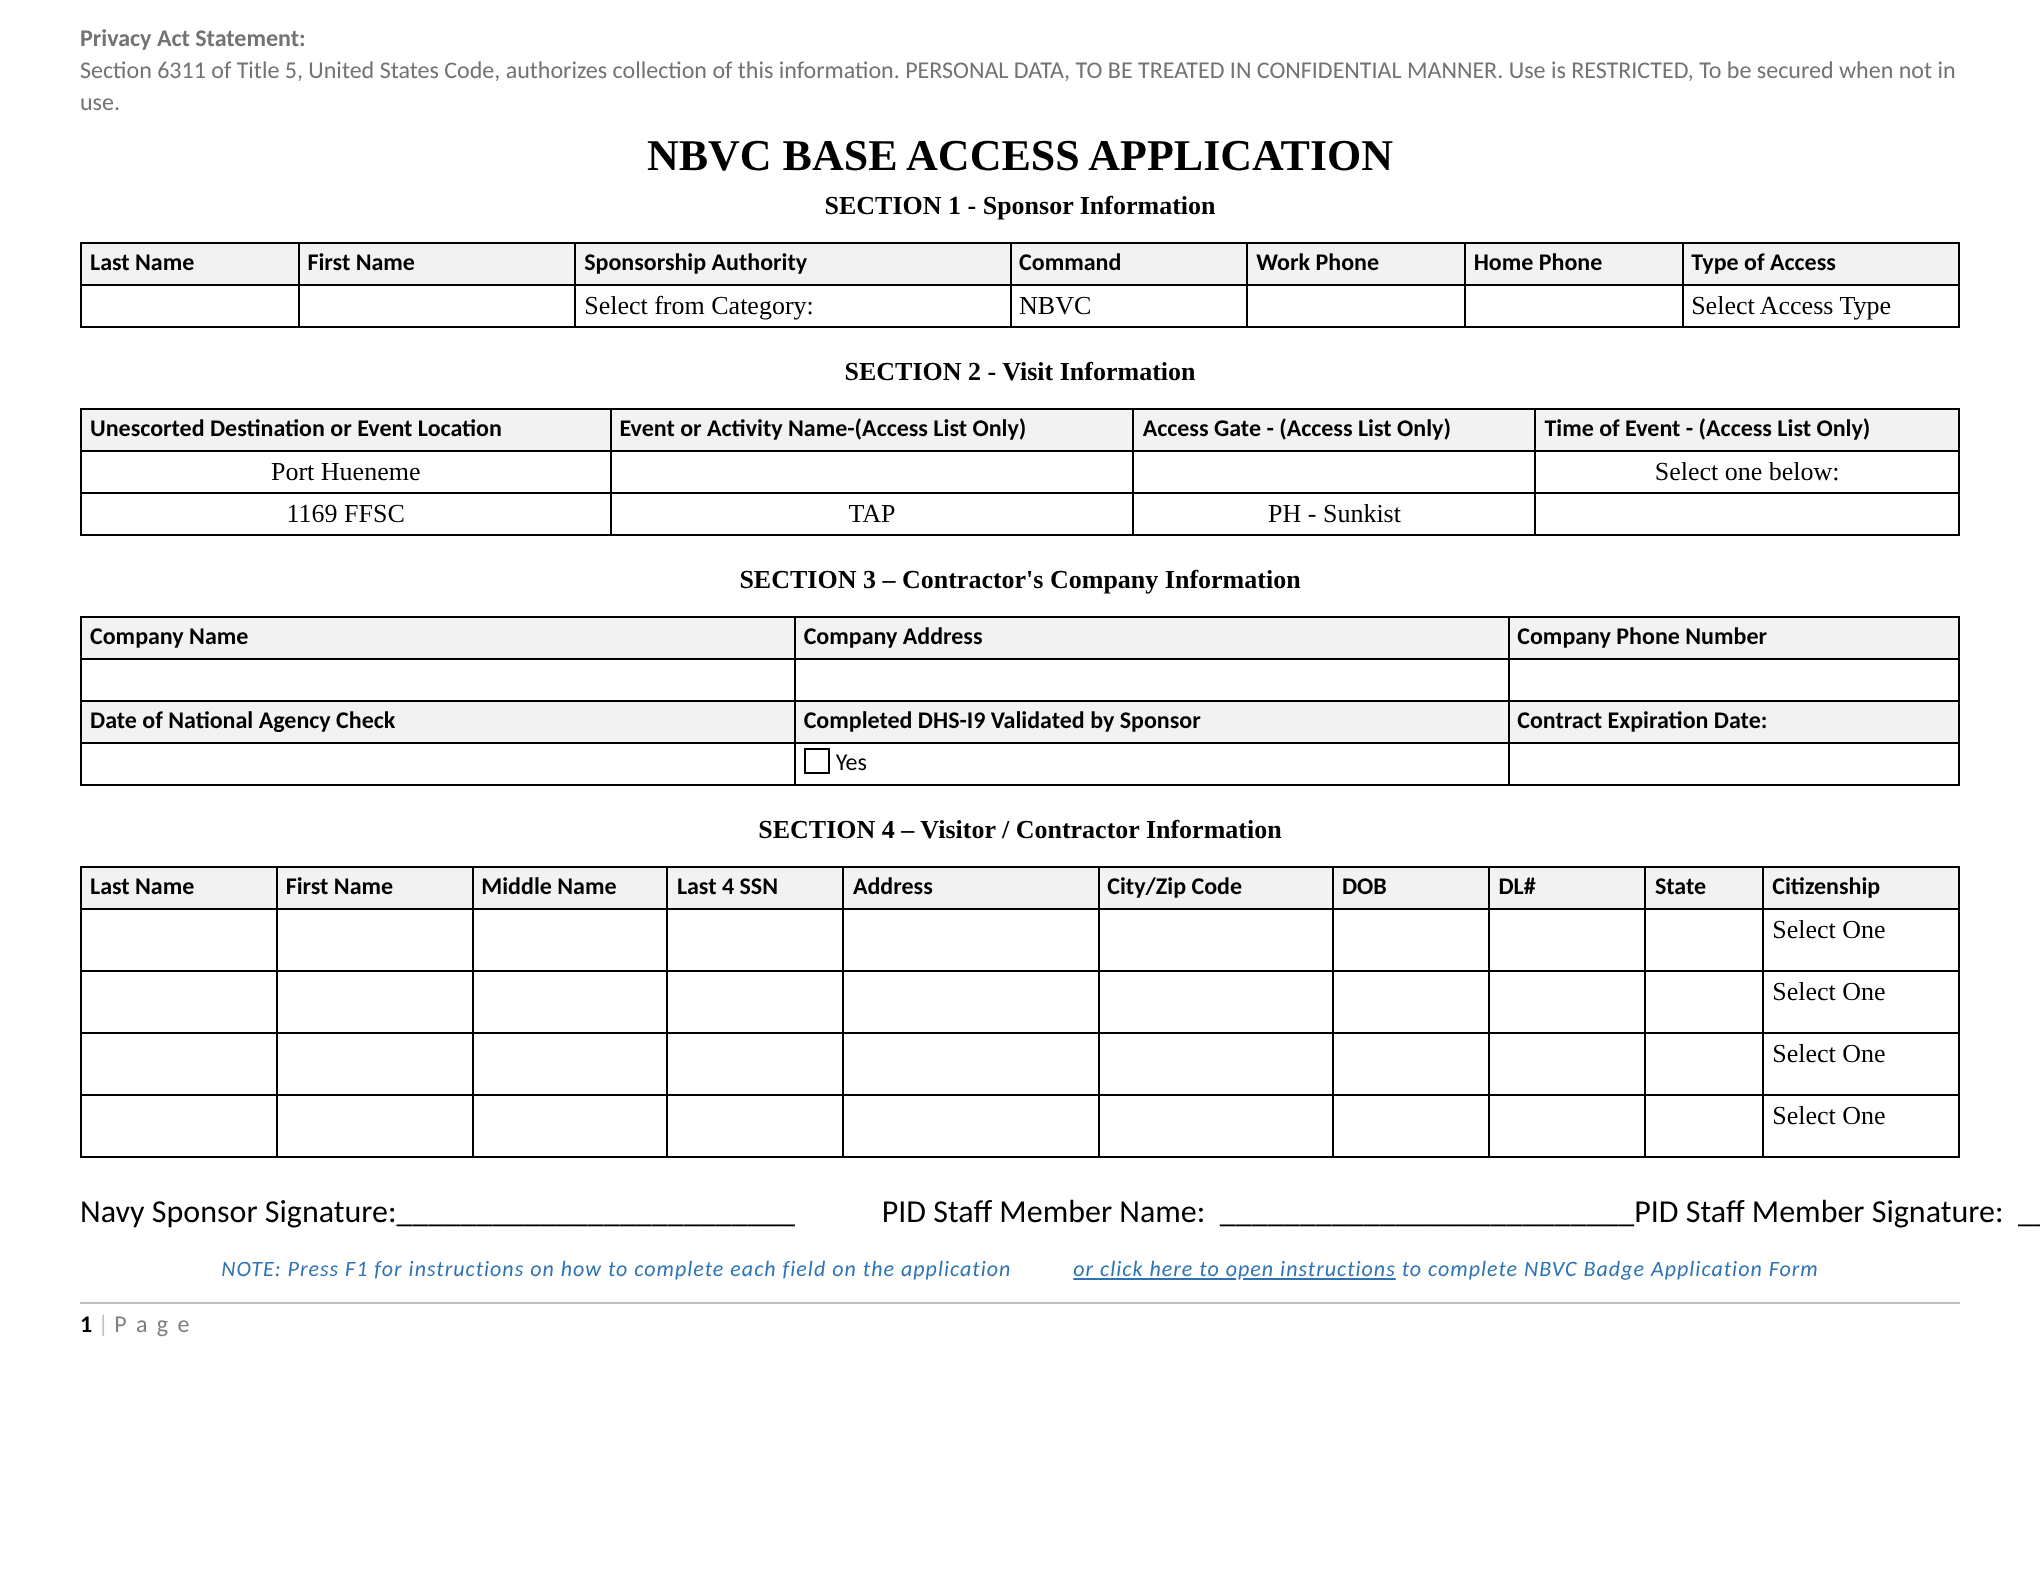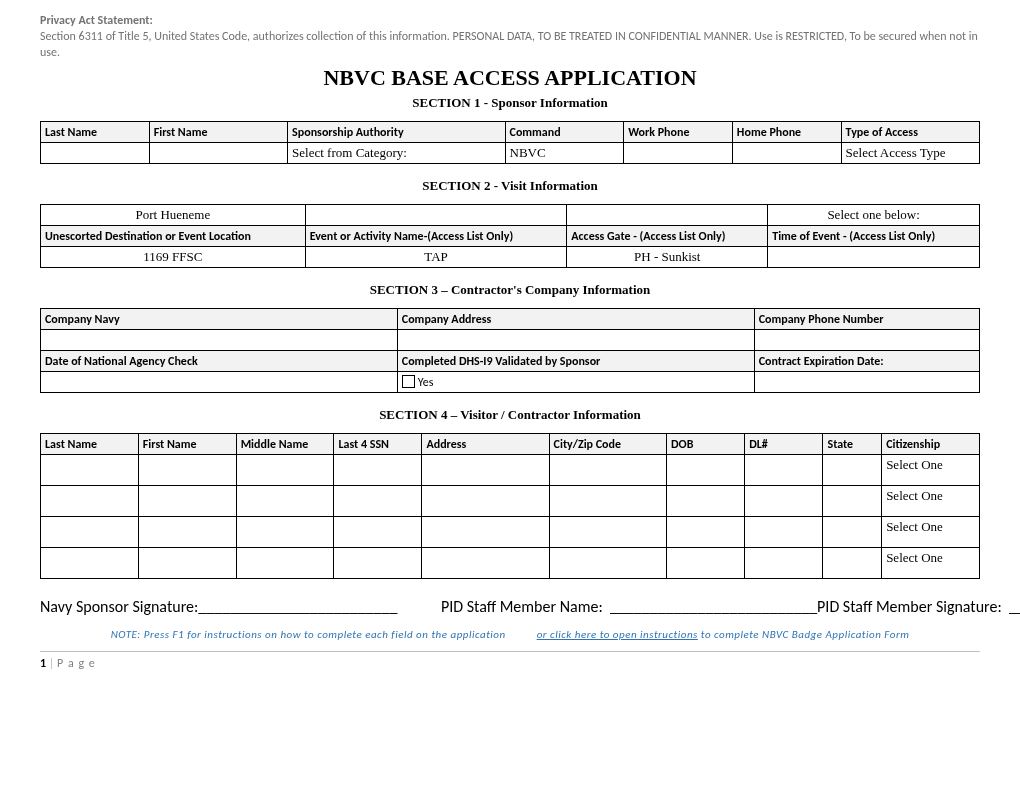--- a/index.html
+++ b/index.html
@@ -126,46 +126,46 @@
     <td class="serif left">Select Access Type</td>
   </tr>
 </tbody>
   </table>
 
 <h2 class="section">SECTION 2 - Visit Information</h2>
 
 <table>
   <tbody>
   <tr>
+    <th>Unescorted Destination  or Event Location</th>
+    <th>Event or Activity Name-(Access List Only)</th>
+    <th>Access Gate - (Access List Only)</th>
+    <th>Time of Event - (Access List Only)</th>
+  </tr>
+  <tr>
     <td class="serif center">Port Hueneme</td>
     <td class="serif center"></td>
     <td class="serif center"></td>
     <td class="serif center">Select one below:</td>
   </tr>
   <tr>
-    <th>Unescorted Destination  or Event Location</th>
-    <th>Event or Activity Name-(Access List Only)</th>
-    <th>Access Gate - (Access List Only)</th>
-    <th>Time of Event - (Access List Only)</th>
-  </tr>
-  <tr>
     <td class="serif center">1169 FFSC</td>
     <td class="serif center">TAP</td>
     <td class="serif center">PH - Sunkist</td>
     <td class="serif center"></td>
   </tr>
 </tbody>
   </table>
 
 <h2 class="section">SECTION 3 – Contractor's Company Information</h2>
 
 <table>
   <tbody>
       <tr>
-    <th style="width:38%">Company Navy</th>
+    <th style="width:38%">Company Name</th>
     <th style="width:38%">Company Address</th>
     <th style="width:24%">Company Phone Number</th>
   </tr>
   <tr>
     <td class="serif left"></td>
     <td class="serif left"></td>
     <td class="serif left"></td>
   </tr>
   <tr>
     <th style="text-align:left">Date of National Agency Check</th>

